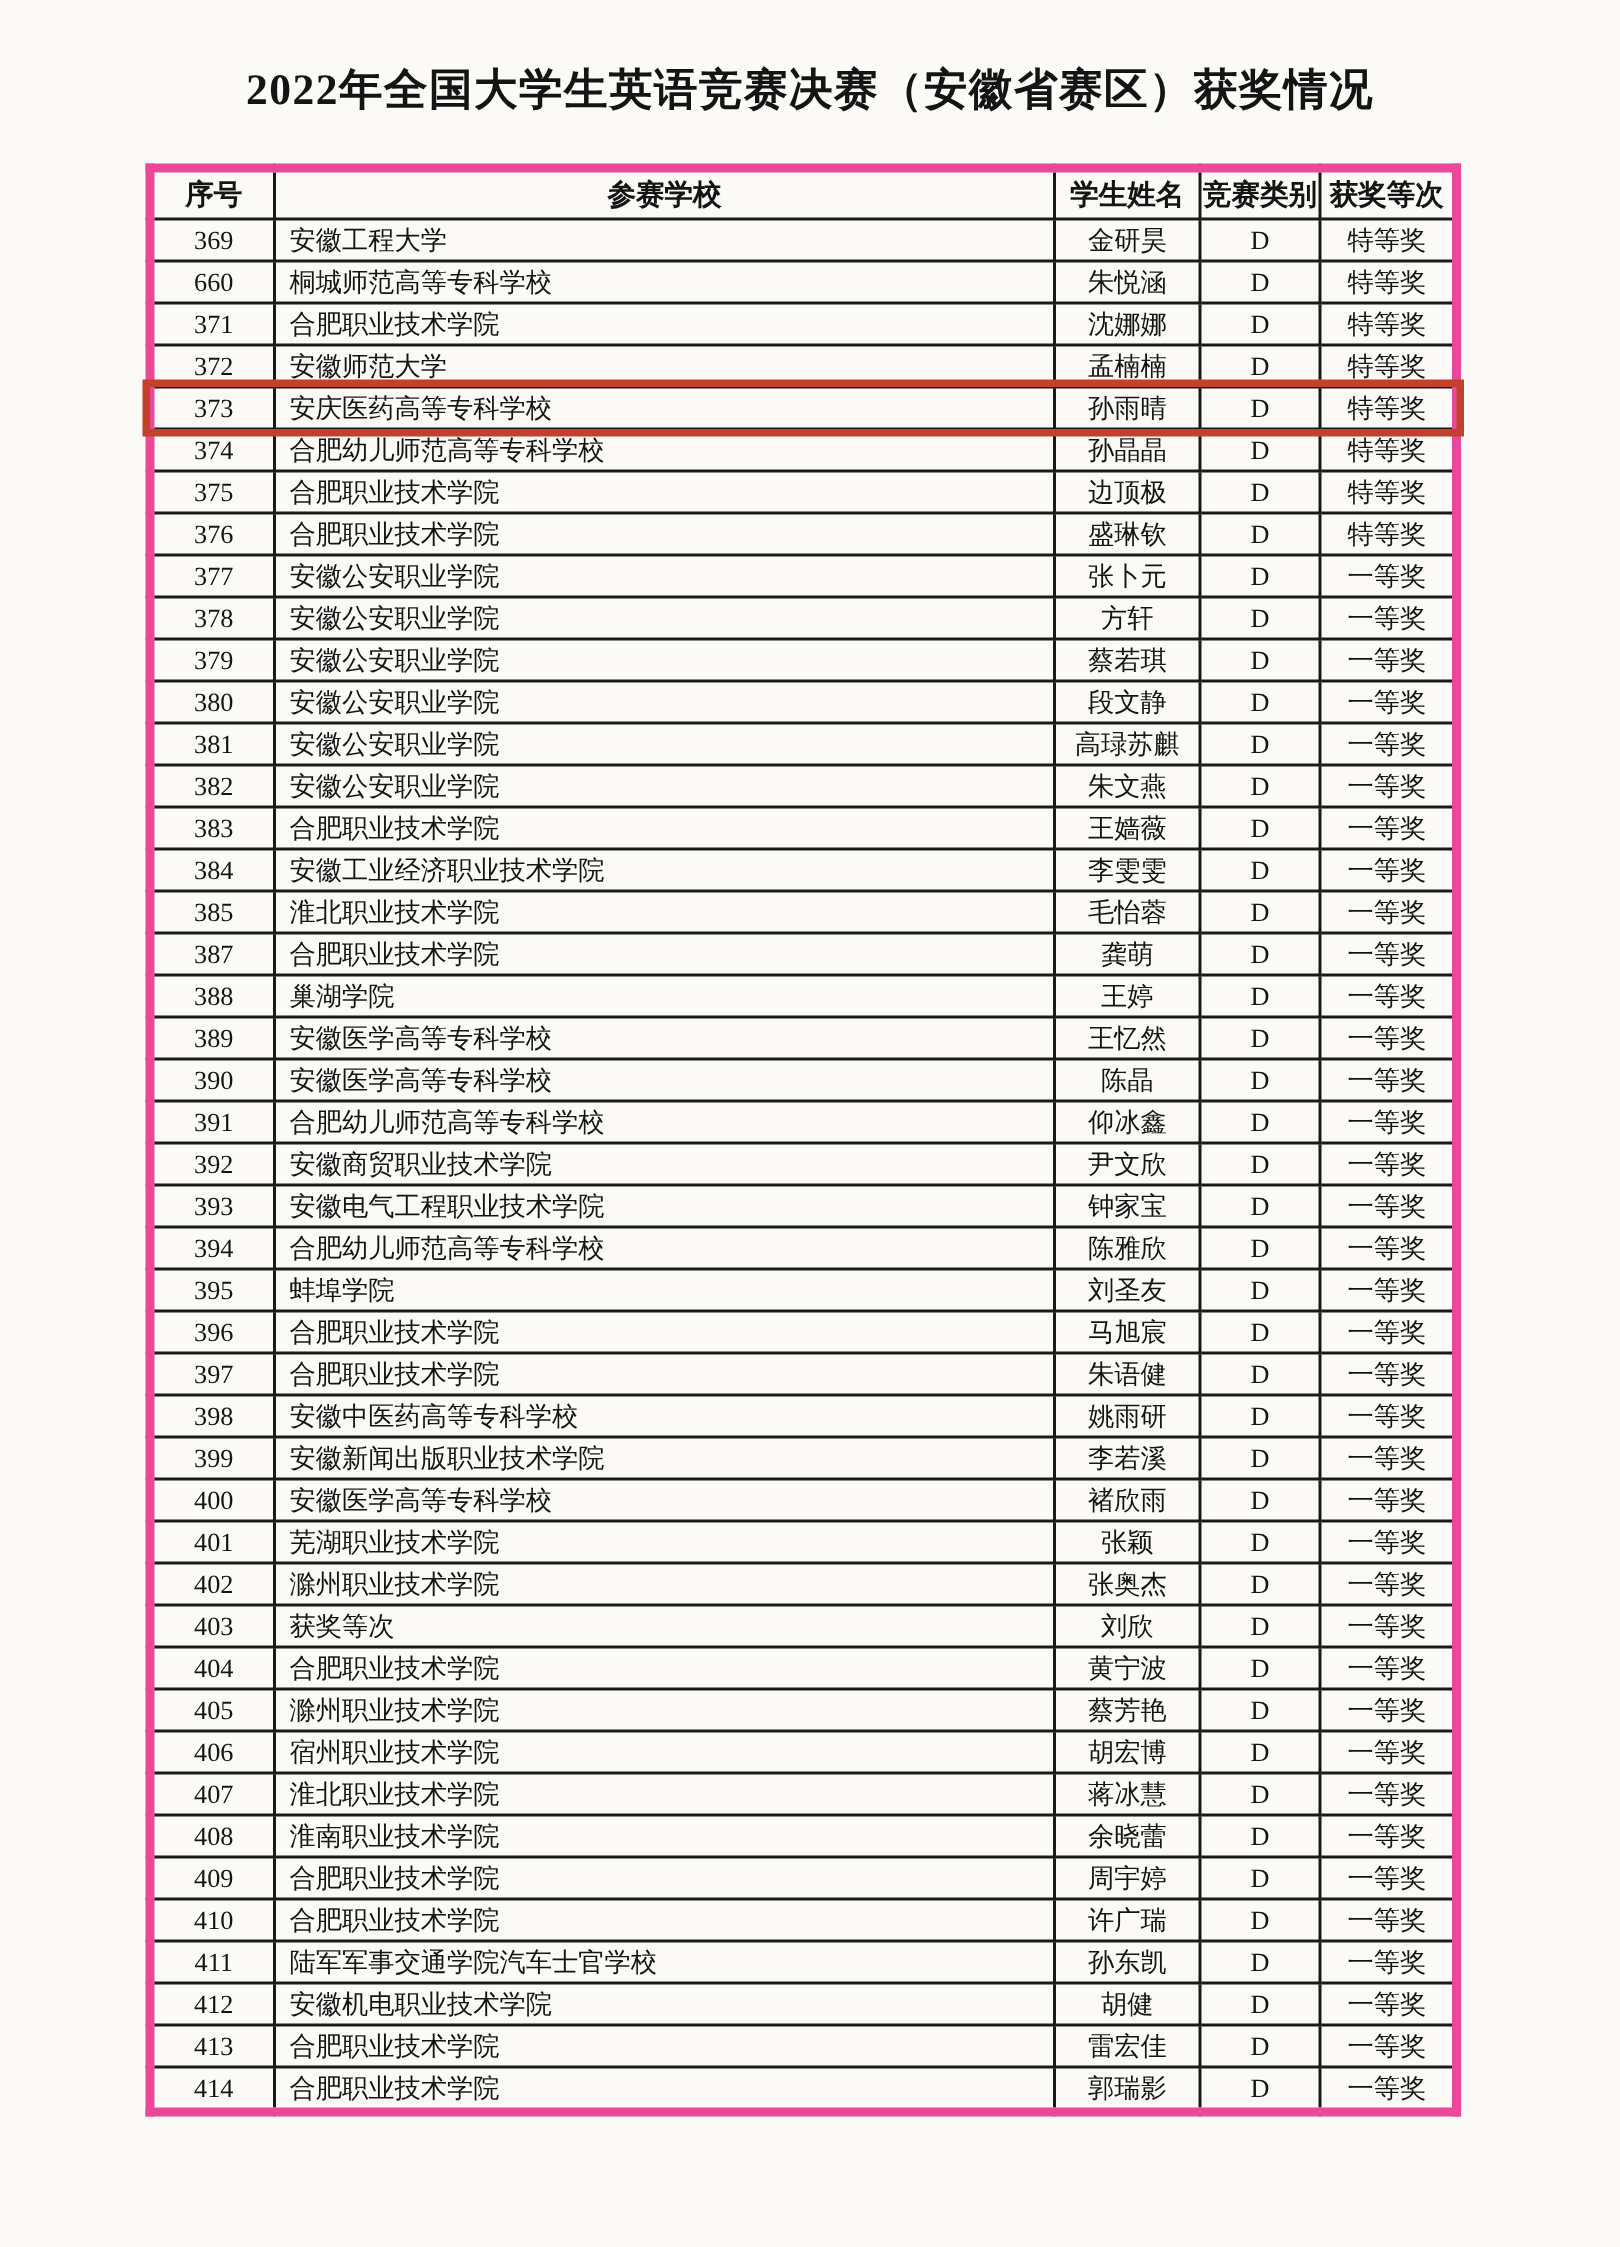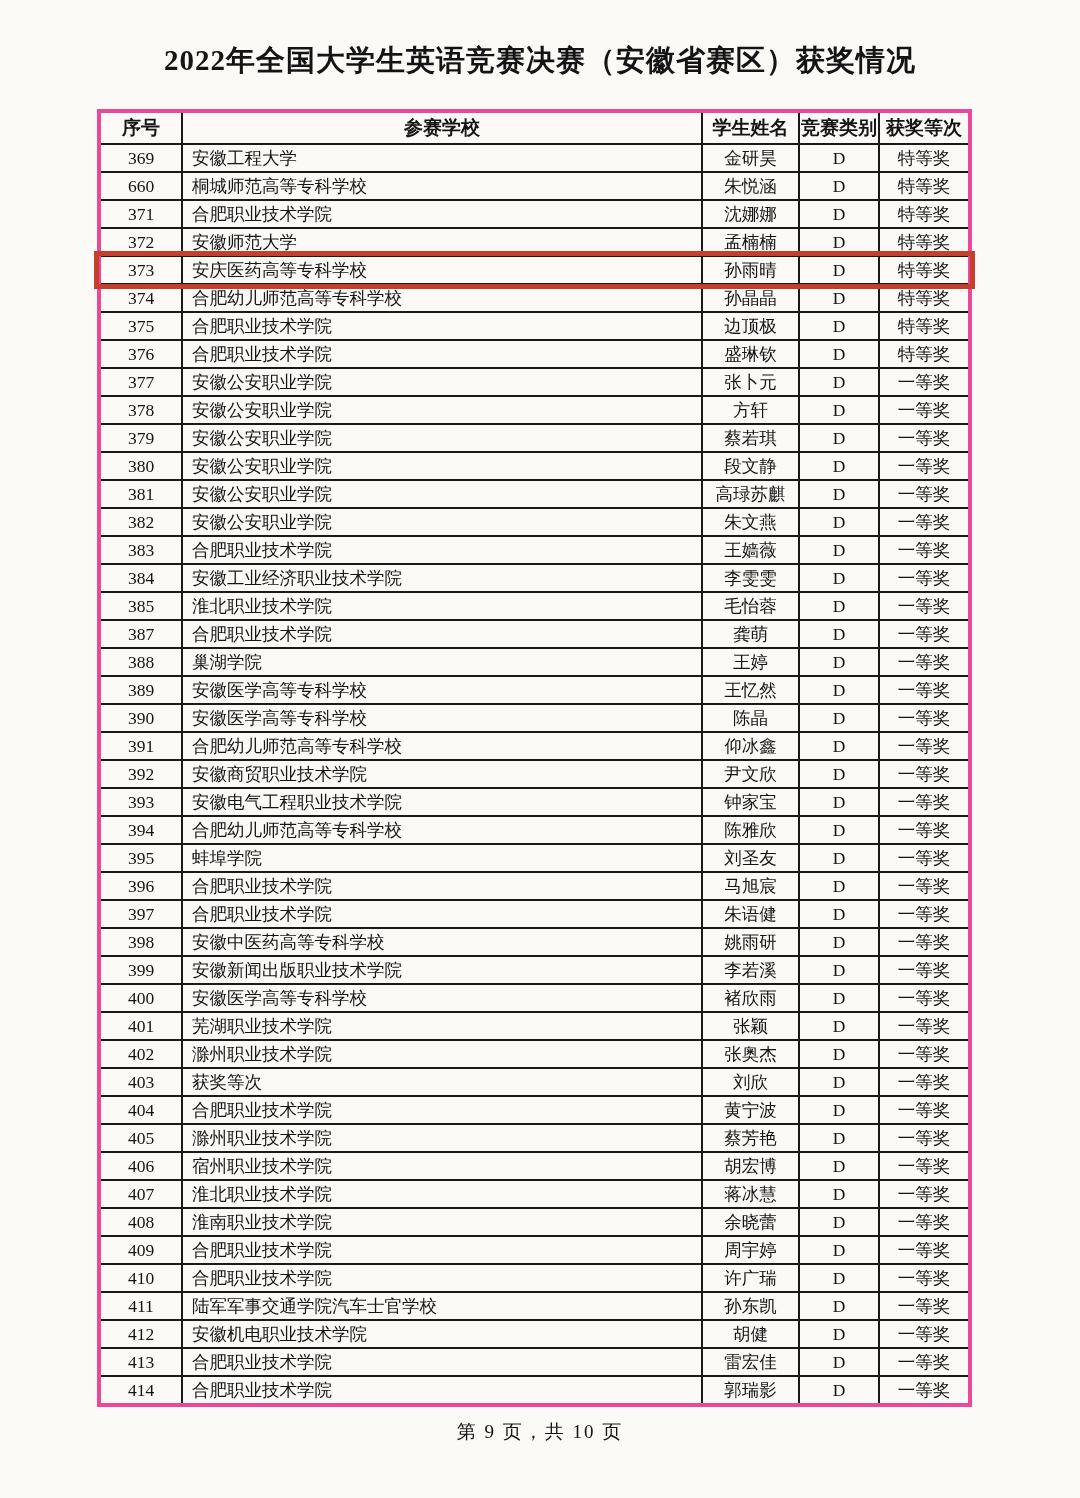--- a/index.html
+++ b/index.html
@@ -22,21 +22,21 @@
     font-size: 29px;
     line-height: 38px;
     font-weight: 700;
     letter-spacing: 1px;
   }
   table.award-table {
     margin: 30px 0 0 97px;
     width: 871px;
     border-collapse: collapse;
     table-layout: fixed;
-    border: 4px solid #ec4899;
+    border: 6px solid #ec4899;
   }
   th, td {
     border: 2px solid #1a1a1a;
     padding: 0;
     overflow: hidden;
     white-space: nowrap;
   }
   thead th {
     height: 30px;
     font-size: 19px;
@@ -401,17 +401,14 @@
         <tr>
     <td class="c-no">414</td>
     <td class="c-school">合肥职业技术学院</td>
     <td class="c-student">郭瑞影</td>
     <td class="c-category">D</td>
     <td class="c-award">一等奖</td>
   </tr>
       </tbody>
   </table>
 
-  <div class="footer">
-    <span>第 9 页，共 10 页</span>
-  </div>
 
 </div>
 
 </body></html>

